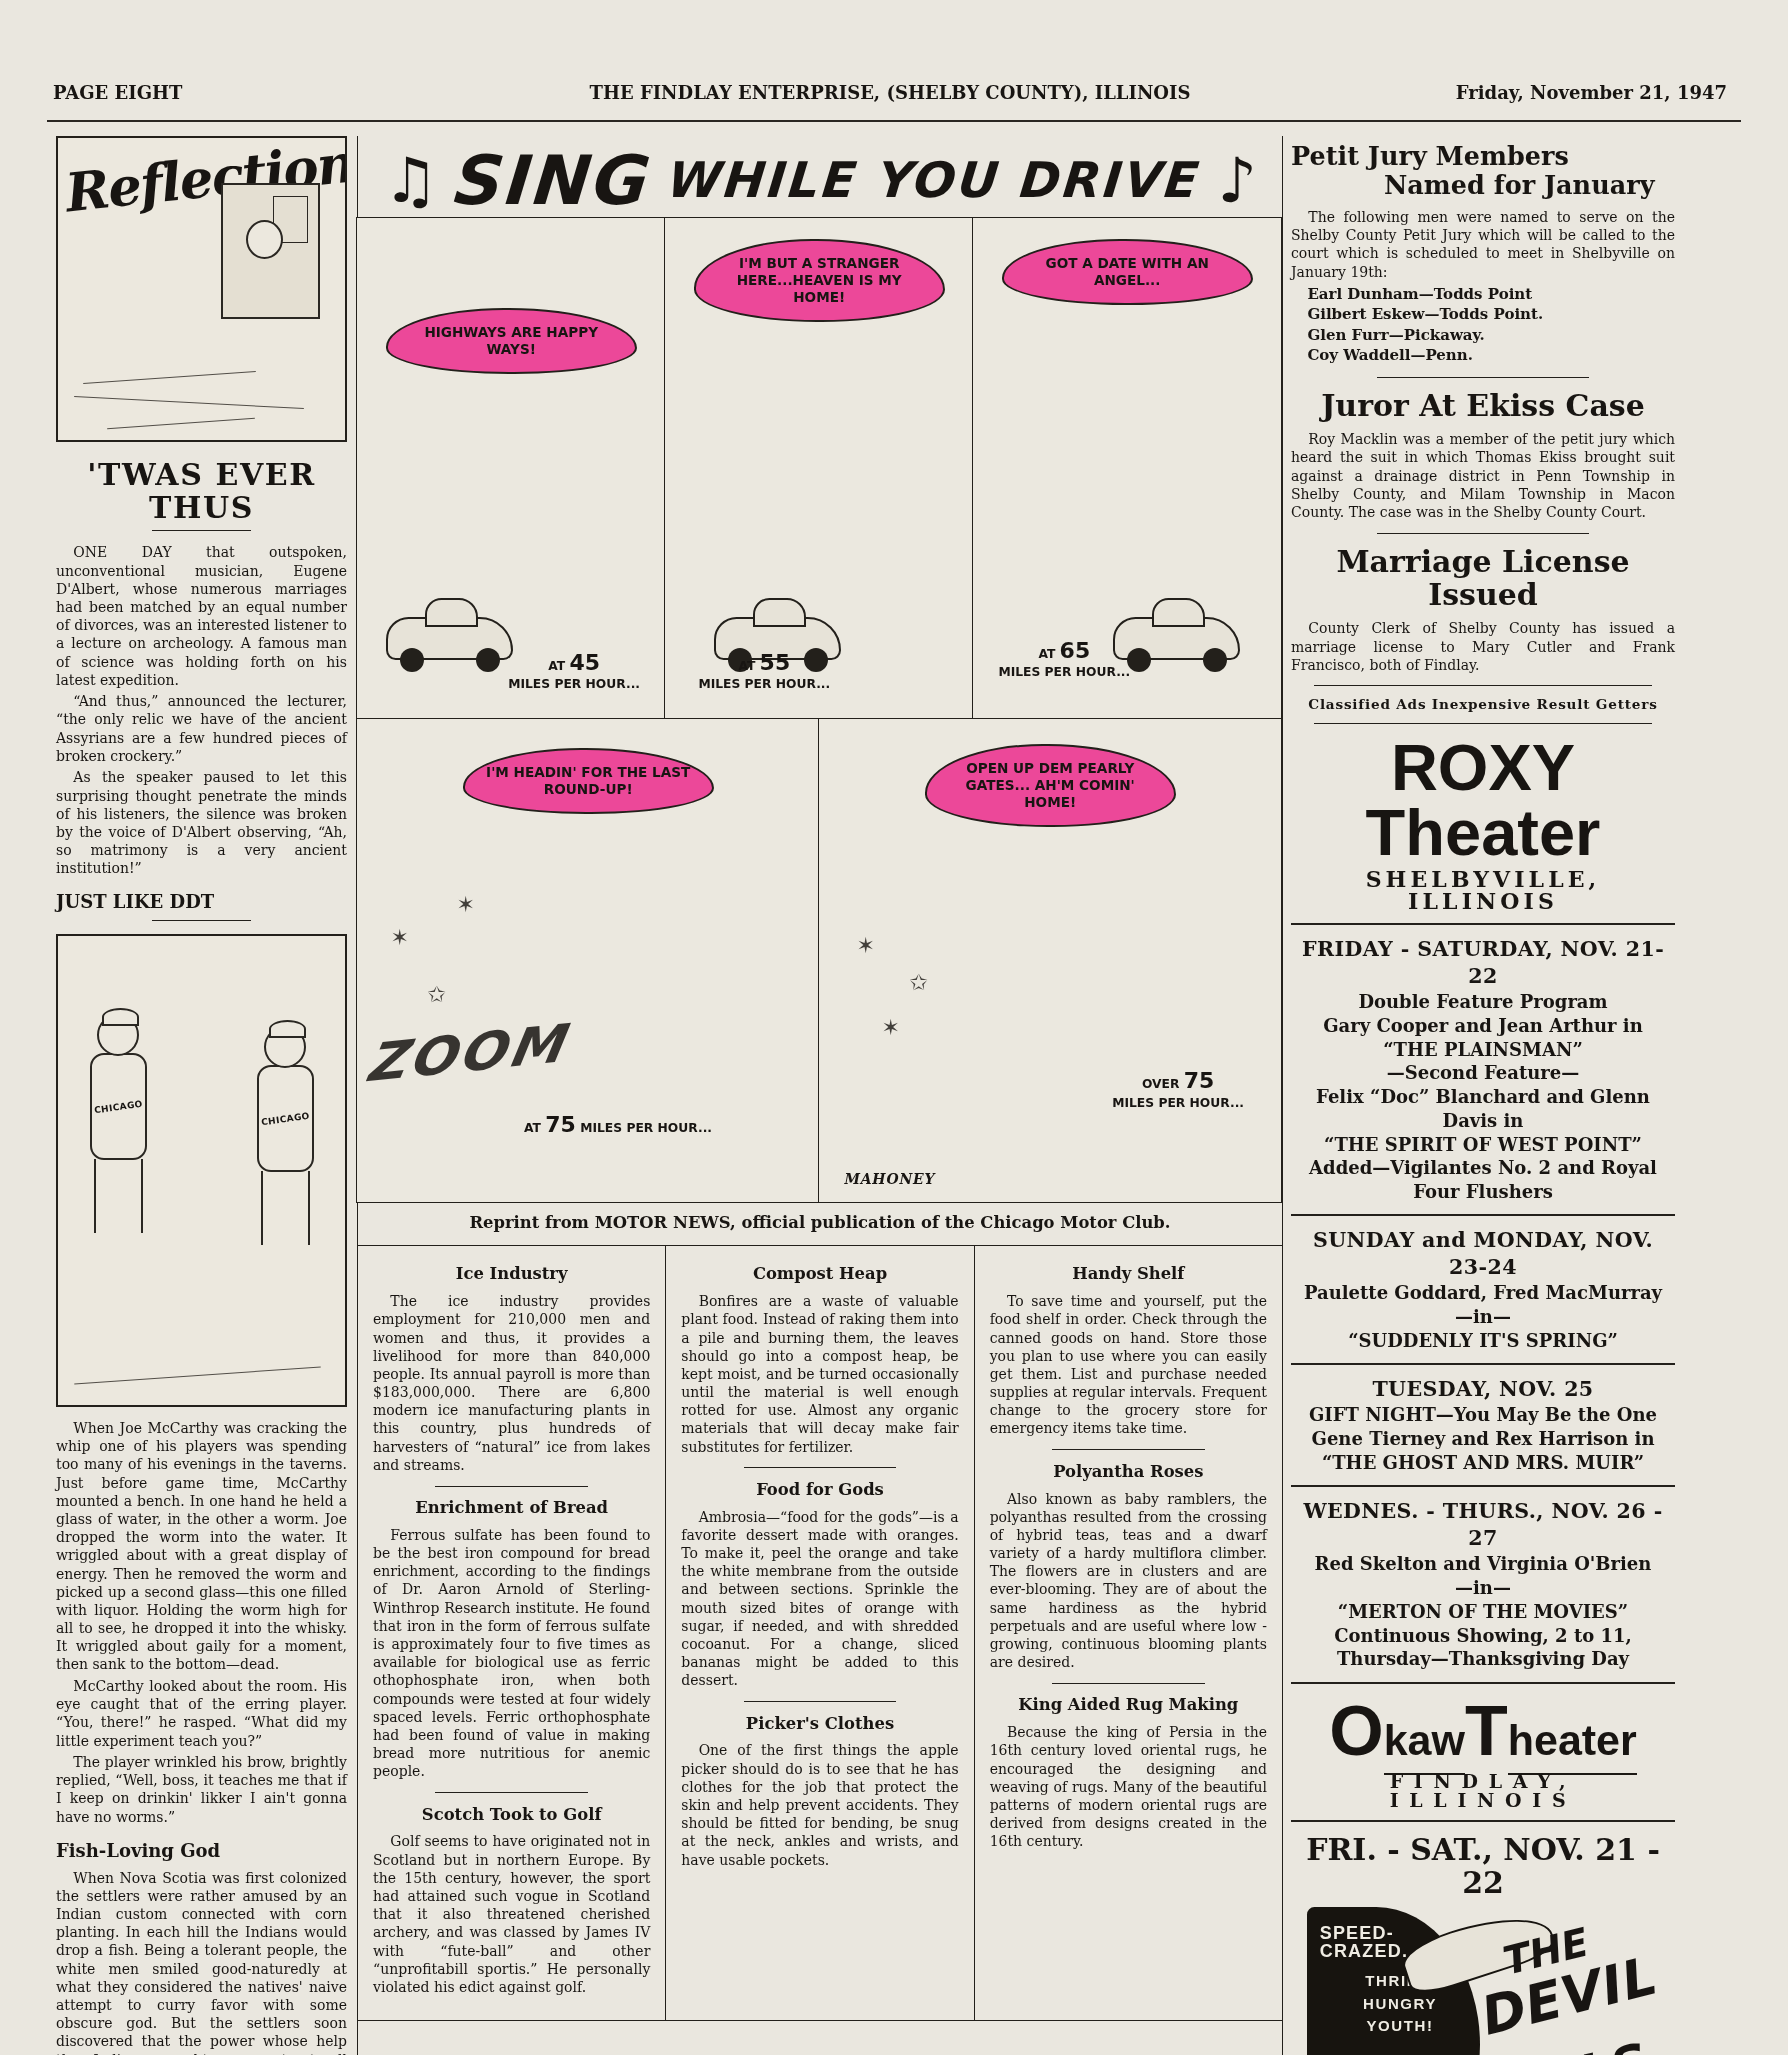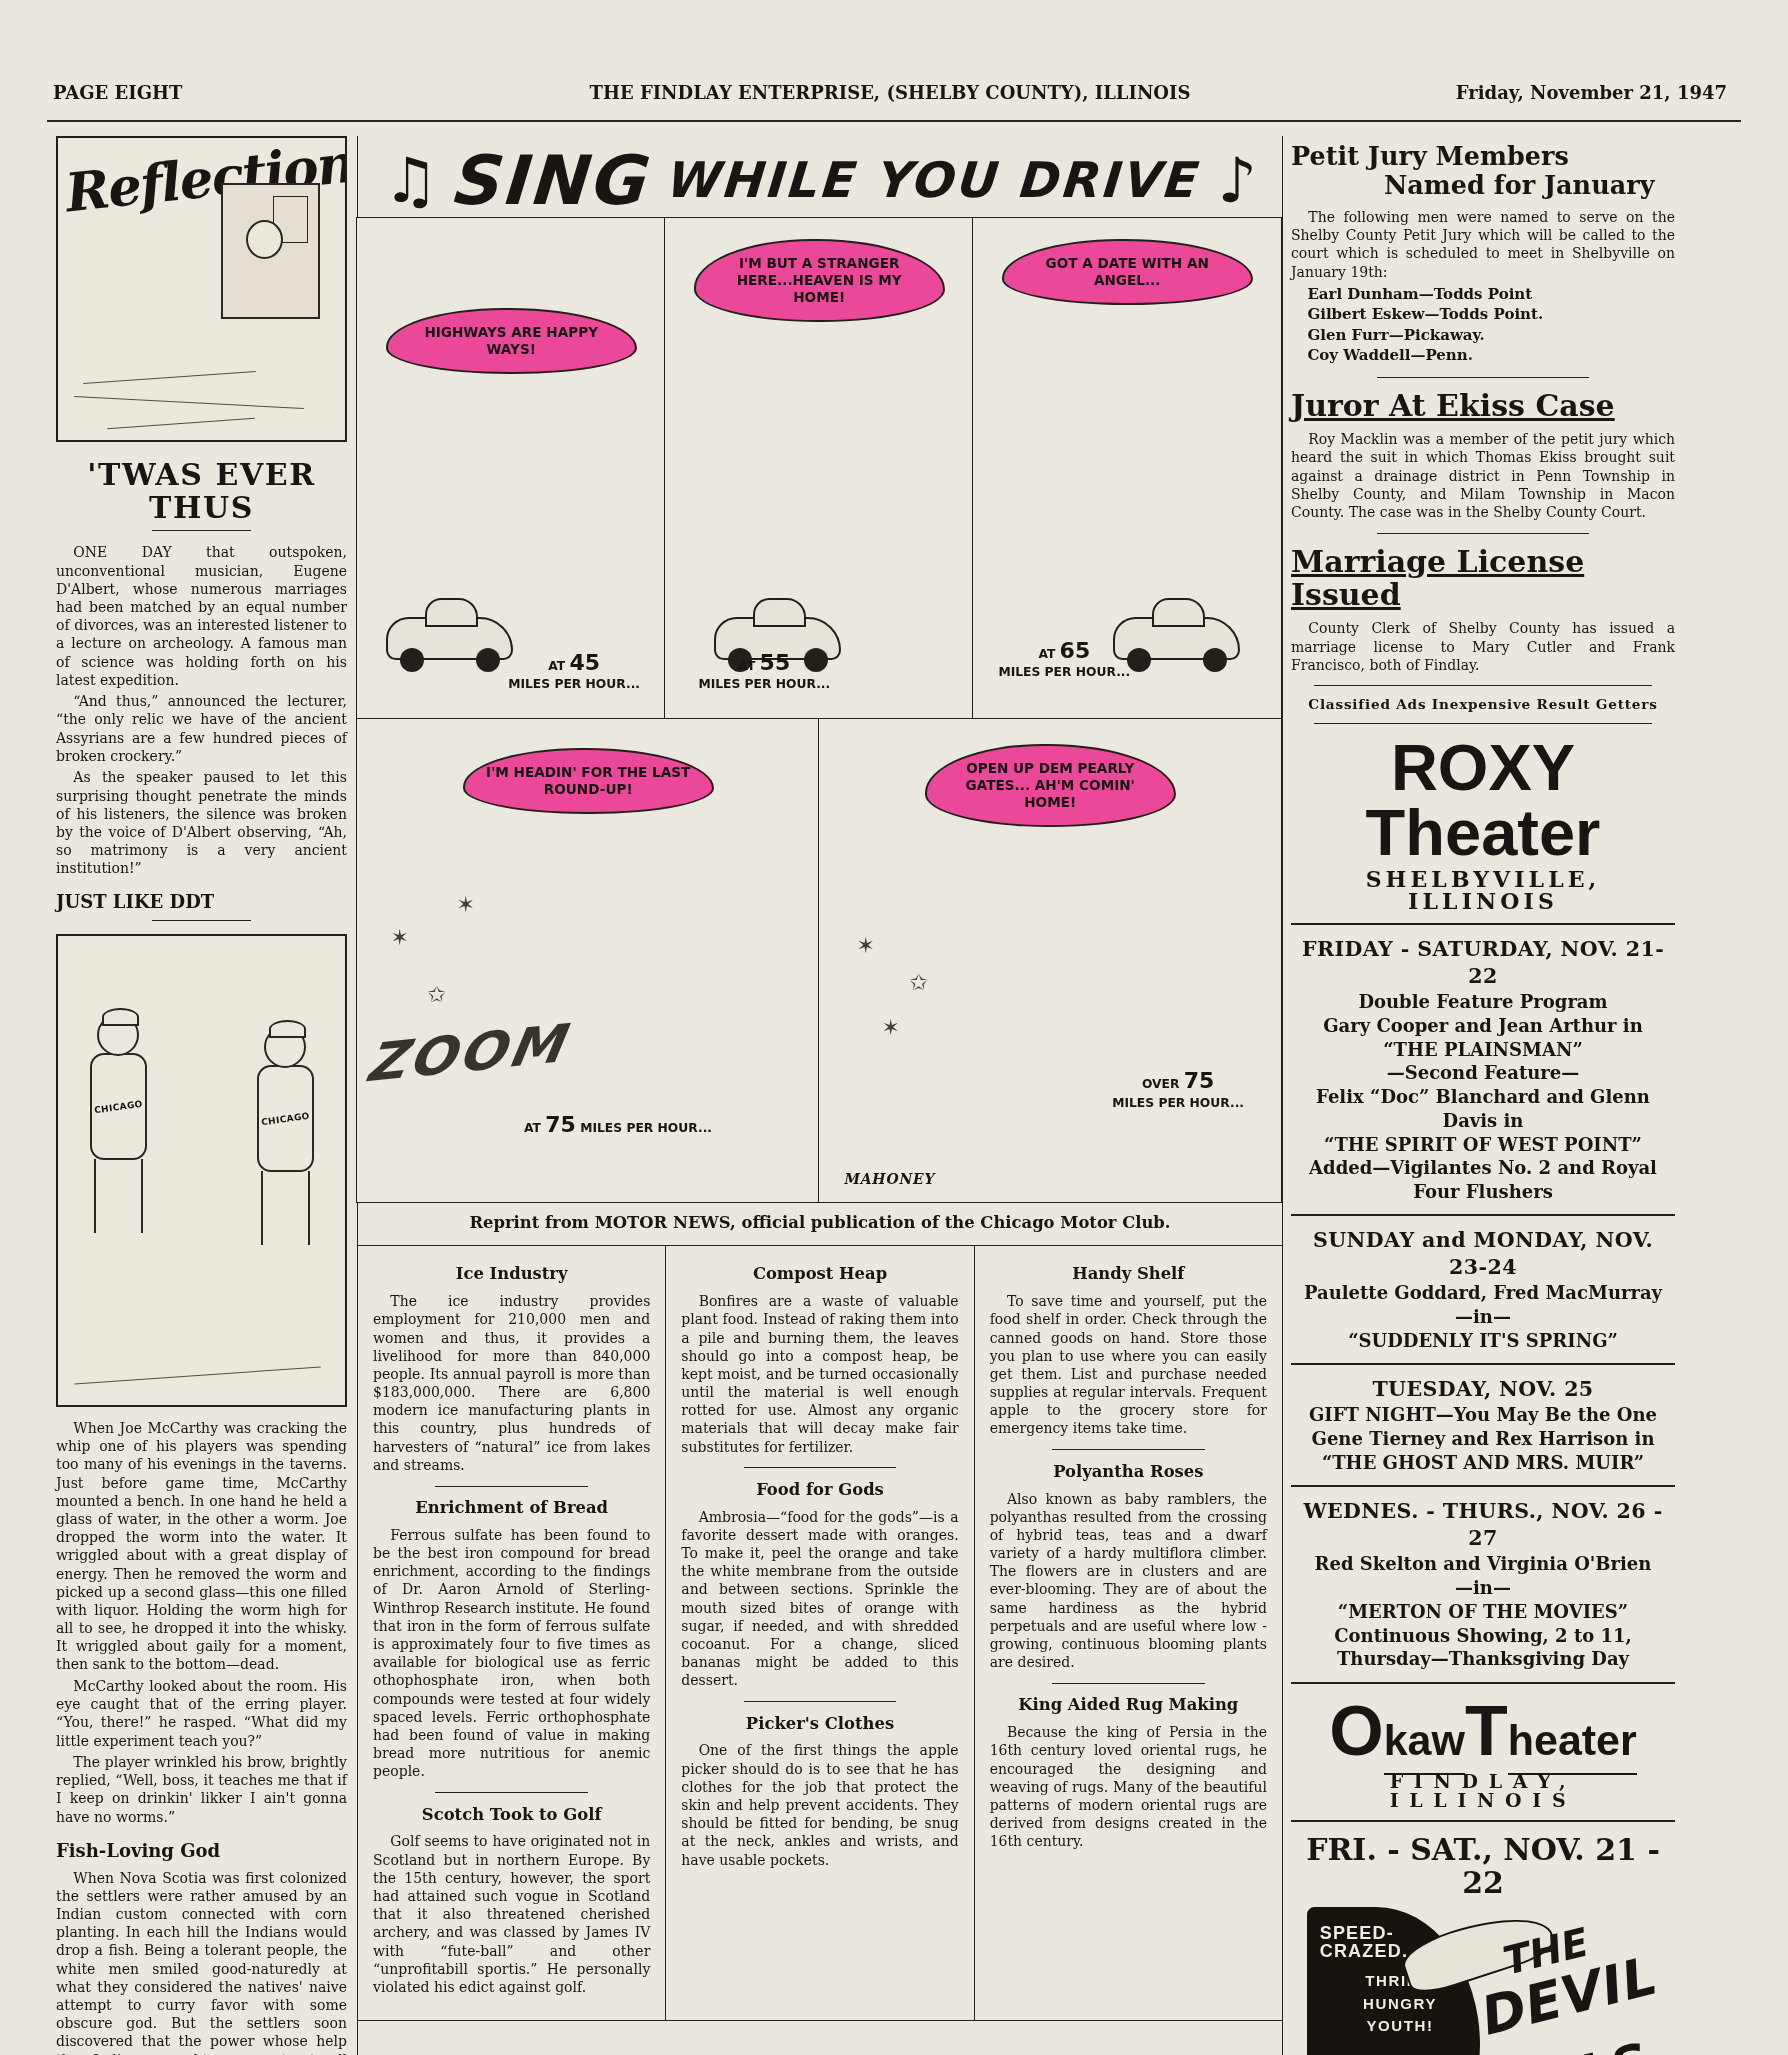--- a/index.html
+++ b/index.html
@@ -66,21 +66,21 @@
   .filler-col{flex:1 1 0;padding:16.4px 15px 20.6px;box-sizing:border-box;}
   .filler-col + .filler-col{border-left:1.2px solid #23201b;}
   .filler-head{font:700 16.4px/1.2 "DejaVu Serif",serif;text-align:center;margin:1.6px 0 8.2px;}
   
   .ads-row{display:flex;align-items:flex-start;}
   
   .right-col{position:absolute;left:1291px;top:142px;width:384px;}
   .pj-h1{font:700 25.5px/1.15 "DejaVu Serif",serif;}
   .pj-h2{font:700 25.5px/1.15 "DejaVu Serif",serif;padding-left:93px;margin-bottom:7.4px;}
   .jury-list div{font:700 15px/1.35 "DejaVu Serif",serif;padding-left:16.4px;}
-  .rc-head{font:700 30px/1.1 "DejaVu Serif",serif;text-align:left;margin:4.1px 0 8.2px;text-decoration:underline;}
+  .rc-head{font:700 30px/1.1 "DejaVu Serif",serif;text-align:center;margin:4.1px 0 8.2px;}
   .note-line{font:700 13.6px/1.2 "DejaVu Serif",serif;text-align:center;letter-spacing:0.8px;margin:3.3px 0;}
   .theater-name{font:700 65px/1 "Liberation Sans",sans-serif;text-align:center;letter-spacing:0px;margin:10.7px 0 3.3px;}
   .theater-city{font:700 22px/1 "DejaVu Serif",serif;text-align:center;letter-spacing:4.1px;margin-bottom:10.7px;}
   .okaw{font:700 70px/1 "Liberation Sans",sans-serif;text-align:center;margin:12.3px 0 5.8px;}
   .okaw .sm{font-size:43px;border-bottom:2.9px solid #1c1914;padding-bottom:9px;}
   .okaw-city{font:700 19px/1 "DejaVu Serif",serif;text-align:center;letter-spacing:10.7px;margin-bottom:10px;}
   .date-head{font:700 30px/1.1 "DejaVu Serif",serif;text-align:center;margin:8.2px 0;}
   .devil{position:relative;height:325px;margin:4.1px 0 4.1px 16.4px;}
   .devil-blob{position:absolute;left:0;top:0;width:173px;height:230px;background:#17140f;border-radius:7.4px 60% 40% 9px;}
   .devil-blob .s1{font:700 18px/1 "Liberation Sans",sans-serif;color:#efece3;padding:16.4px 0 0 12.3px;letter-spacing:1.2px;}
@@ -268,21 +268,21 @@
           </div>
         <div class="sep"></div>
         <div class="filler-head">Picker's Clothes</div>
         <div>
             <div class="para">One of the first things the apple picker should do is to see that he has clothes for the job that protect the skin and help prevent accidents. They should be fitted for bending, be snug at the neck, ankles and wrists, and have usable pockets.</div>
           </div>
       </div>
       <div class="filler-col">
         <div class="filler-head">Handy Shelf</div>
         <div>
-            <div class="para">To save time and yourself, put the food shelf in order. Check through the canned goods on hand. Store those you plan to use where you can easily get them. List and purchase needed supplies at regular intervals. Frequent apple to the grocery store for emergency items take time.</div>
+            <div class="para">To save time and yourself, put the food shelf in order. Check through the canned goods on hand. Store those you plan to use where you can easily get them. List and purchase needed supplies at regular intervals. Frequent change to the grocery store for emergency items take time.</div>
           </div>
         <div class="sep"></div>
         <div class="filler-head">Polyantha Roses</div>
         <div>
             <div class="para">Also known as baby ramblers, the polyanthas resulted from the crossing of hybrid teas, teas and a dwarf variety of a hardy multiflora climber. The flowers are in clusters and are ever-blooming. They are of about the same hardiness as the hybrid perpetuals and are useful where low - growing, continuous blooming plants are desired.</div>
           </div>
         <div class="sep"></div>
         <div class="filler-head">King Aided Rug Making</div>
         <div>
             <div class="para">Because the king of Persia in the 16th century loved oriental rugs, he encouraged the designing and weaving of rugs. Many of the beautiful patterns of modern oriental rugs are derived from designs created in the 16th century.</div>

